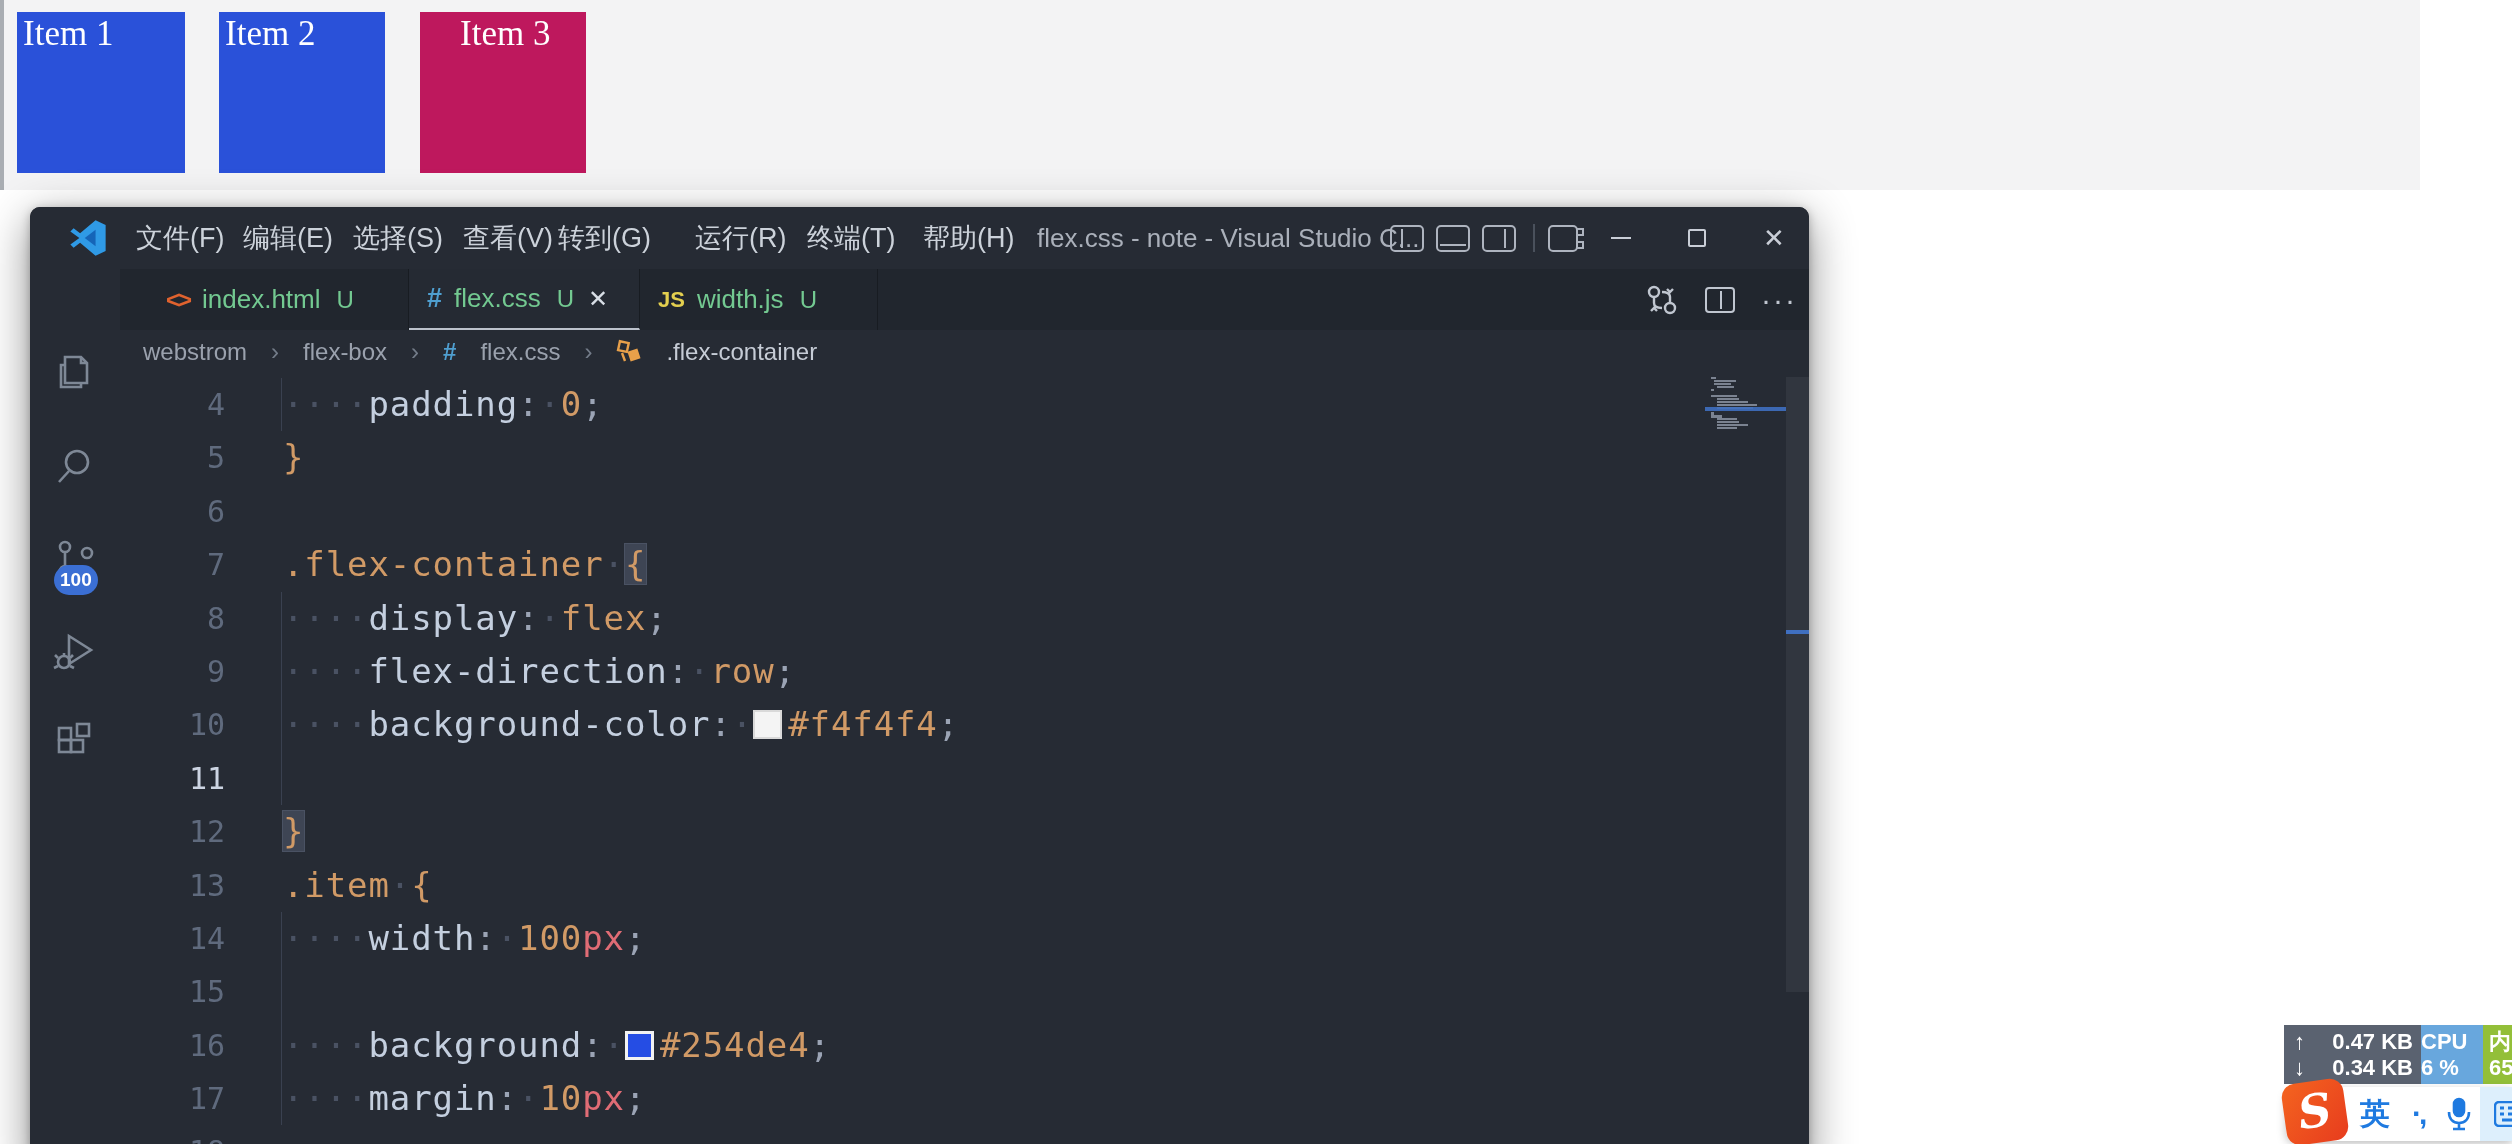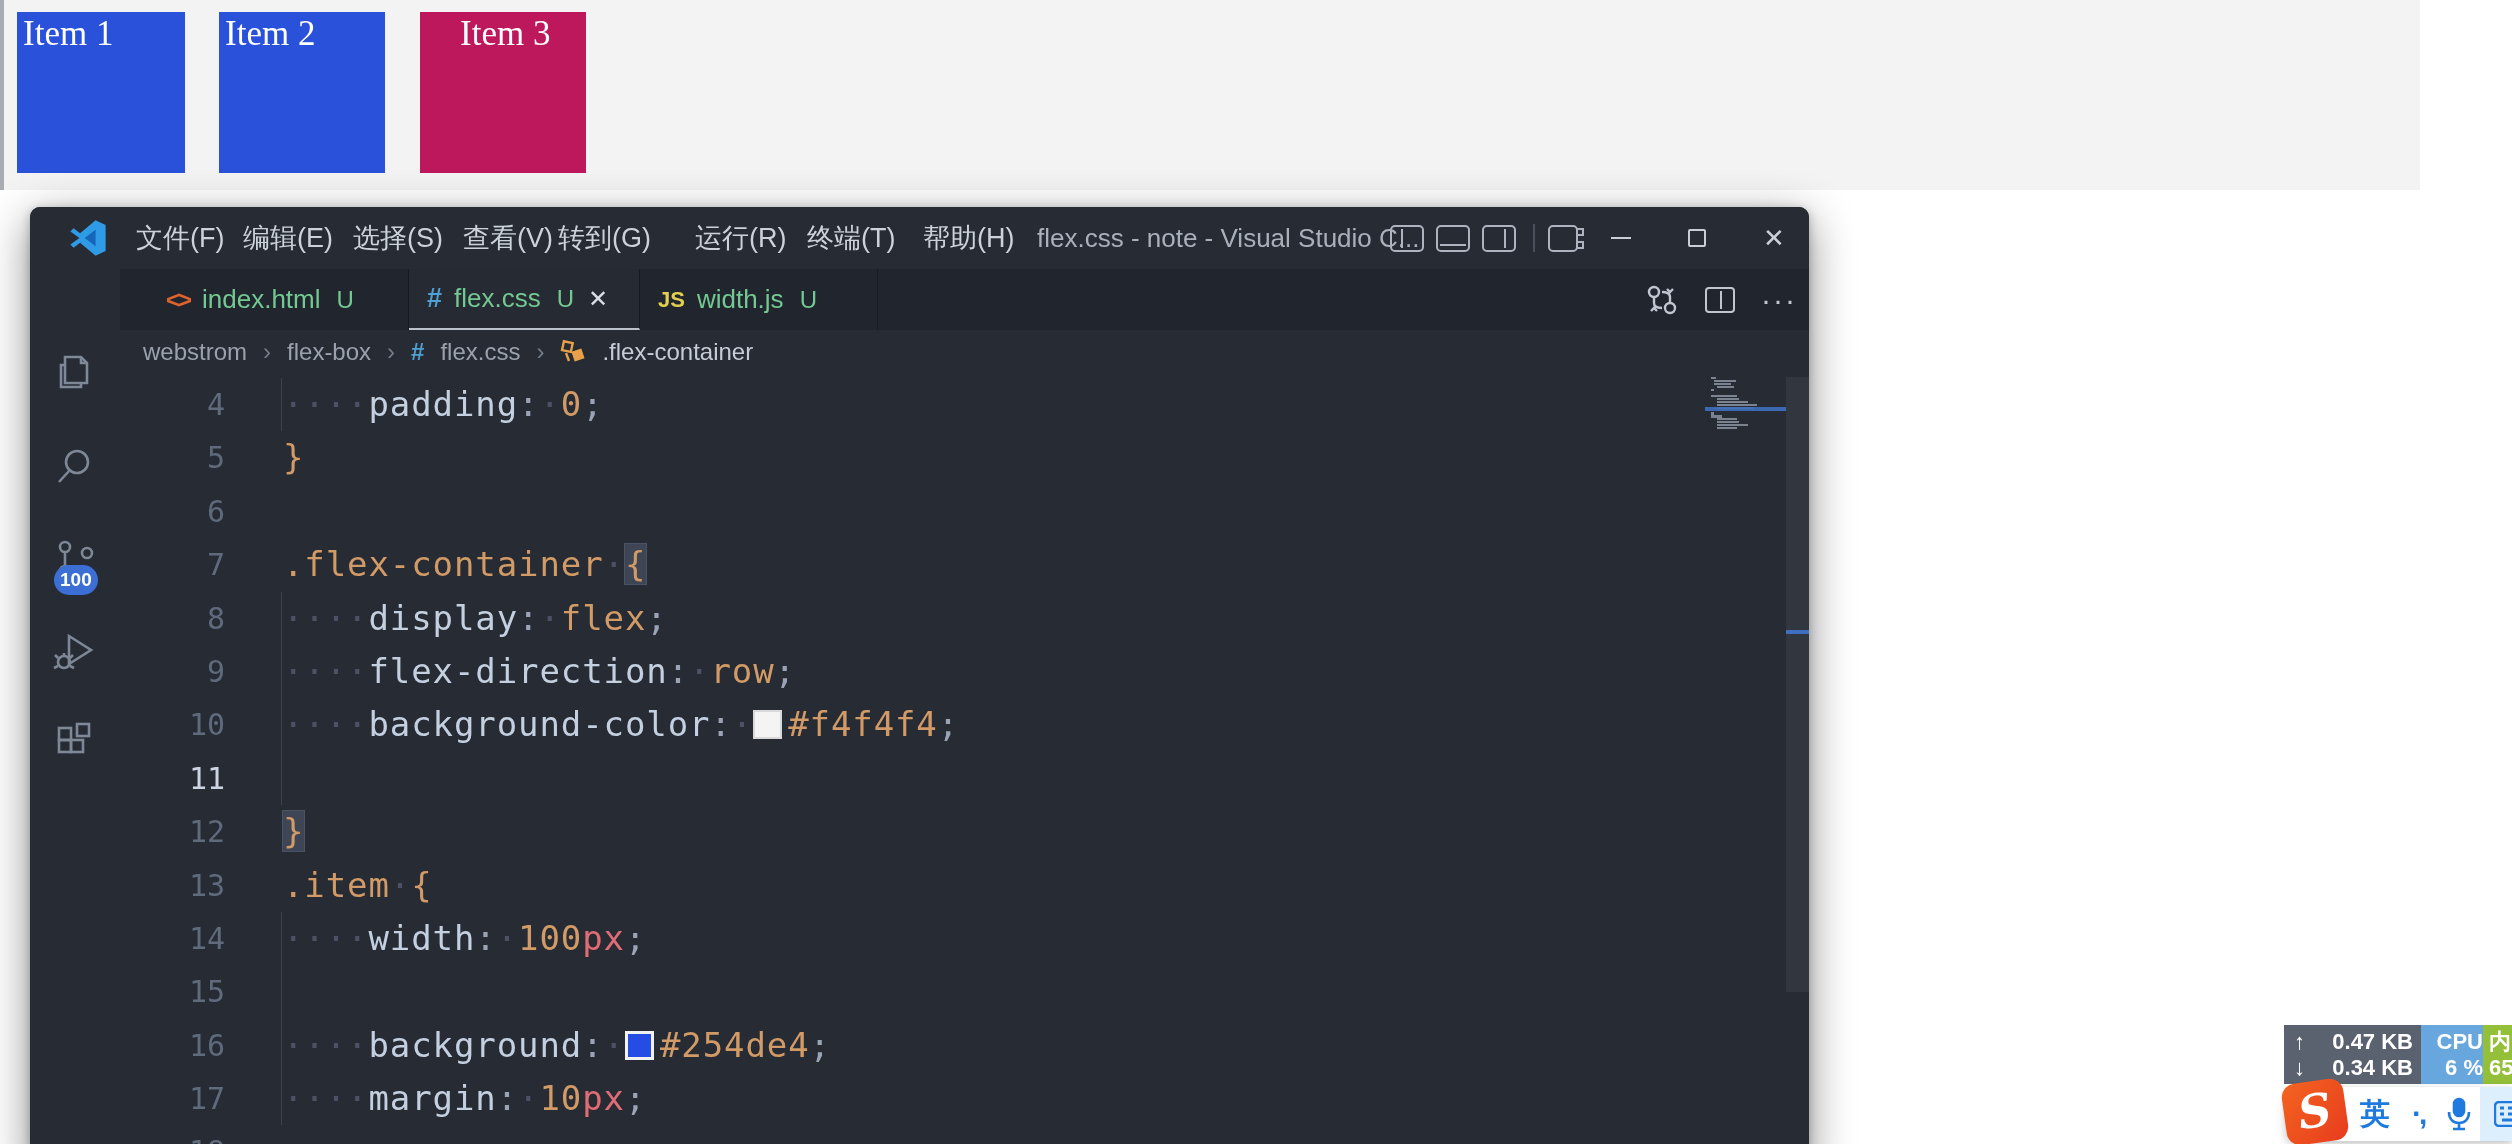--- a/index.html
+++ b/index.html
@@ -45,21 +45,21 @@
   .ico-html { color:#e0622e; font-weight:bold; font-size:24px; letter-spacing:-2px; }
   .ico-css { color:#4f9fd0; font-weight:bold; font-size:27px; }
   .ico-js { color:#e3cf4f; font-weight:bold; font-size:22px; }
   .ed-actions { position:absolute; top:0; right:12px; height:61px; display:flex; align-items:center; gap:26px; color:#c0c6d0; }
   .split-ico { width:30px; height:26px; border:2px solid #c0c6d0; border-radius:4px; position:relative; }
   .split-ico:after { content:""; position:absolute; left:50%; top:2px; bottom:2px; width:2px; background:#c0c6d0; }
   .dots3 { font-size:30px; letter-spacing:2px; color:#c0c6d0; }
 
   
   .breadcrumb { position:absolute; left:90px; top:123px; right:0; height:43px; background:#262b34;
-                display:flex; align-items:center; gap:16px; padding-left:23px; font-size:24px; color:#9aa1ad; }
+                display:flex; align-items:center; gap:24px; padding-left:23px; font-size:24px; color:#9aa1ad; }
   .bc-sep { color:#737c89; font-size:24px; }
   .bc-hash { color:#4f9fd0; font-weight:bold; }
   .bc-last { color:#c6ccd6; }
 
   
   .editor { position:absolute; left:90px; top:166px; right:0; bottom:0; background:#262b34; overflow:hidden; }
   .gutter { position:absolute; left:0; top:5px; width:105px; }
   .line-num { height:53.4px; line-height:53.4px; text-align:right; color:#5f6a7d;
               font-family:"DejaVu Sans Mono", monospace; font-size:30px; }
   .line-num.active { color:#ccd4e2; }
@@ -90,21 +90,21 @@
   .activitybar { position:absolute; left:0; top:62px; width:90px; bottom:0; background:#262b34; }
   .act-ico { position:absolute; left:21px; width:48px; height:48px; }
   .act-ico svg { width:48px; height:48px; stroke:#7e8896; fill:none; stroke-width:2.6; }
   .scm-badge { position:absolute; left:24px; top:296px; min-width:40px; height:30px; background:#3b6fd4;
                border-radius:16px; color:#fff; font-size:19px; font-weight:bold; text-align:center; line-height:30px; padding:0 6px; }
 
   
   .sysmon { position:absolute; left:2284px; top:1025px; height:59px; display:flex; color:#fff; font-weight:bold; }
   .sm-net { width:137px; background:#5a6270; padding:4px 8px 0 10px; font-size:22px; }
   .sm-net .r { display:flex; justify-content:space-between; height:26px; line-height:26px; }
-  .sm-cpu { width:62px; background:#68a7dd; text-align:right; font-size:22px; padding-top:4px; }
+  .sm-cpu { width:62px; background:#68a7dd; text-align:left; font-size:22px; padding-top:4px; }
   .sm-mem { width:29px; background:#93bf39; text-align:left; font-size:22px; padding:4px 0 0 6px; overflow:hidden; }
   .sm-cpu div, .sm-mem div { height:26px; line-height:26px; }
 
   
   .imebar { position:absolute; left:2286px; top:1087px; width:226px; height:54px; background:#ffffff;
             border-radius:10px 0 0 10px; box-shadow:0 3px 10px rgba(0,0,0,.25);
             display:flex; align-items:center; }
   .ime-logo { position:absolute; left:-2px; top:-6px; width:62px; height:62px; background:linear-gradient(135deg,#f4641f,#e73c1e);
               border-radius:14px; transform:rotate(-8deg); color:#fff; font-size:46px; font-weight:bold;
               text-align:center; line-height:60px; font-family:"DejaVu Serif", serif; font-style:italic; }

